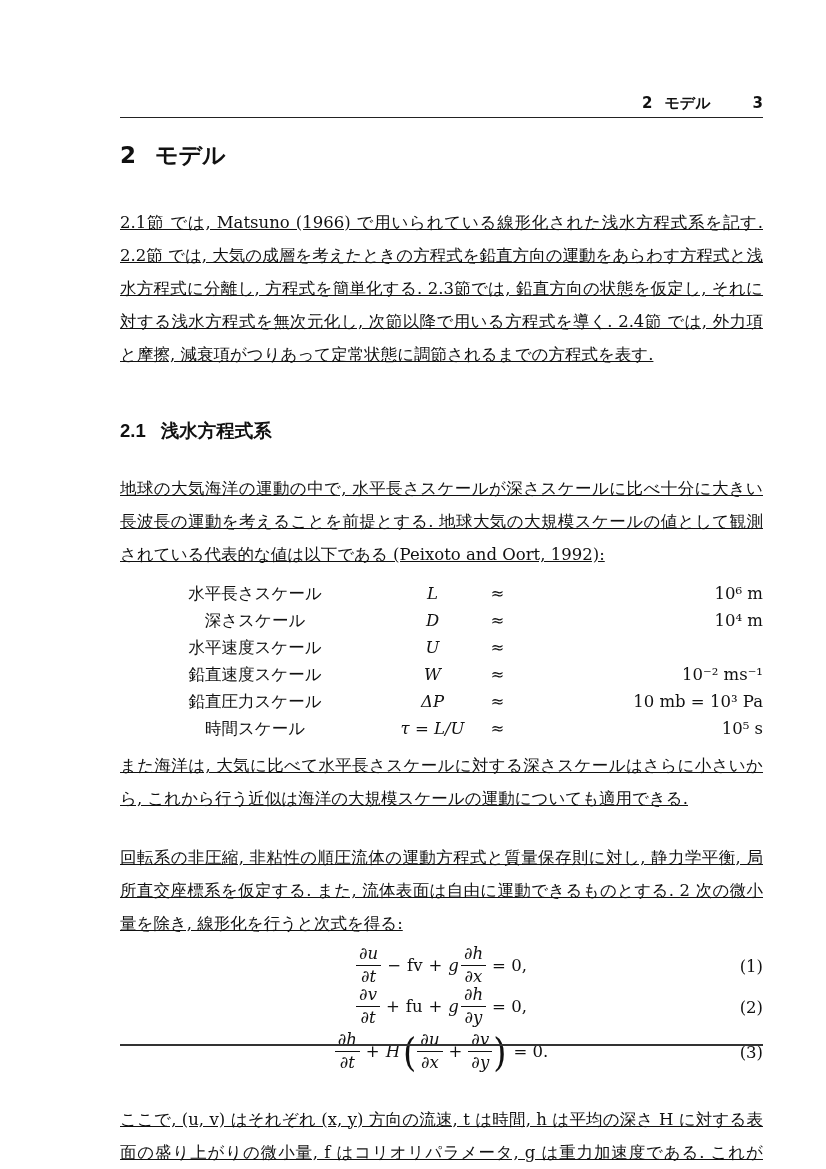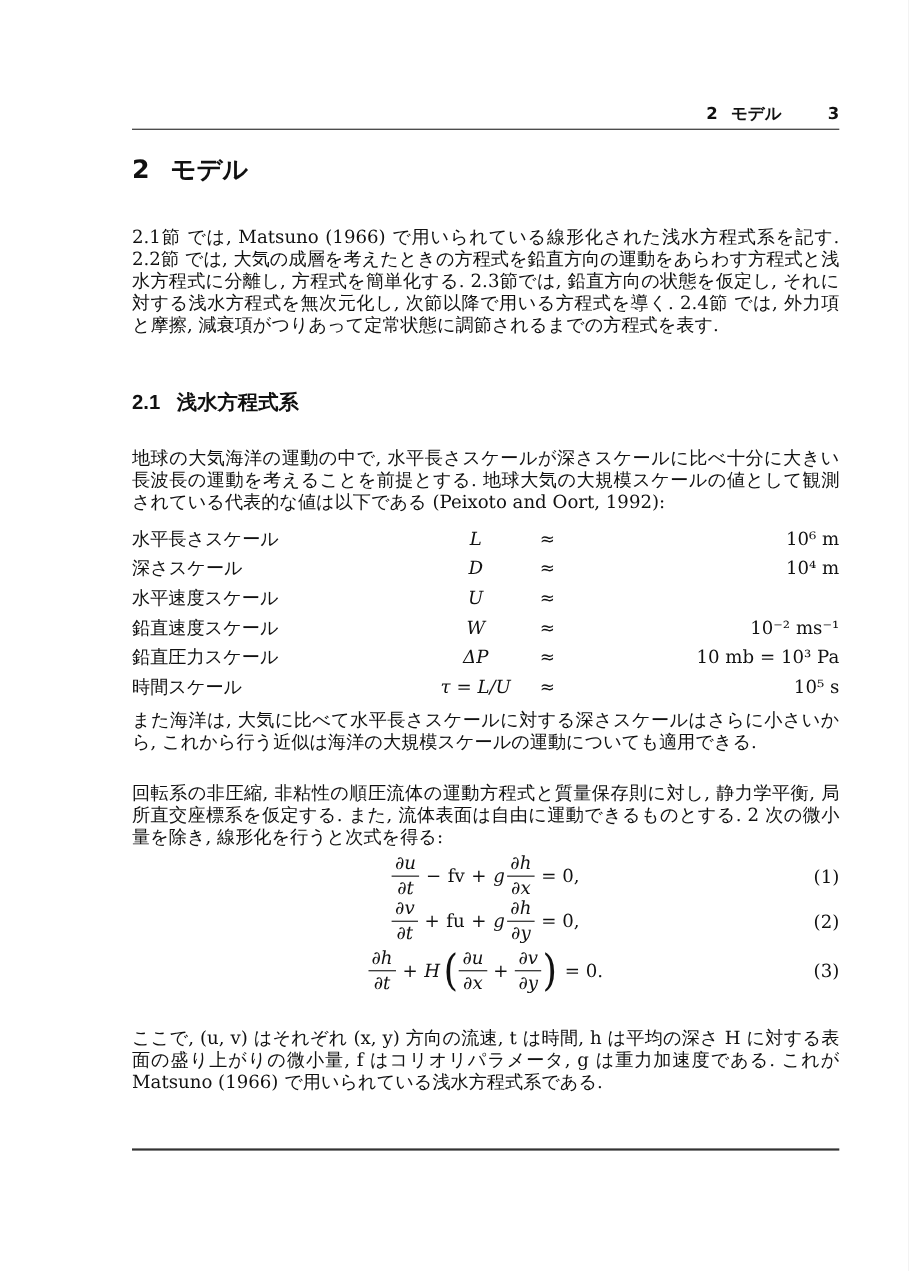--- a/index.html
+++ b/index.html
@@ -33,35 +33,35 @@
   }
   h1.section-heading .sec-num { margin-right:19px; }
 
   h2.subsection-heading {
     margin:47px 0 0 0; font-size:18.5px; line-height:26px;
     font-family:Liberation Sans, sans-serif; font-weight:bold;
   }
   h2.subsection-heading .sub-num { margin-right:15px; }
 
   p.para {
-    margin:0; font-size:16.5px; line-height:20px;
-    text-align:justify; text-justify:inter-character;
+    margin:0; font-size:16.5px; line-height:33px;
+    text-align:justify; text-justify:inter-character;text-decoration:underline;
   }
   p.intro    { margin-top:37px; }
   p.lead     { margin-top:28px; }
   p.ocean    { margin-top:7px; }
   p.assume   { margin-top:26px; }
   p.closing  { margin-top:27px; }
 
   .scale-table { margin-top:9px; font-size:16.5px; }
   .scale-row {
     display:grid; grid-template-columns:270px 85px 45px auto;
     align-items:baseline; line-height:27px;
   }
-  .scale-label { text-align:left; }
+  .scale-label { text-align:center; }
   .scale-symbol { text-align:center; font-style:italic; }
   .scale-rel { text-align:center; }
   .scale-value { text-align:right; padding-left:12px; }
 
   .equations { margin-top:5px; }
   .eq-row {
     position:relative; display:flex; justify-content:center; align-items:center;
     font-size:16.5px; min-height:40px; margin:0;
   }
   .eq-row.eq3 { min-height:48px; }

